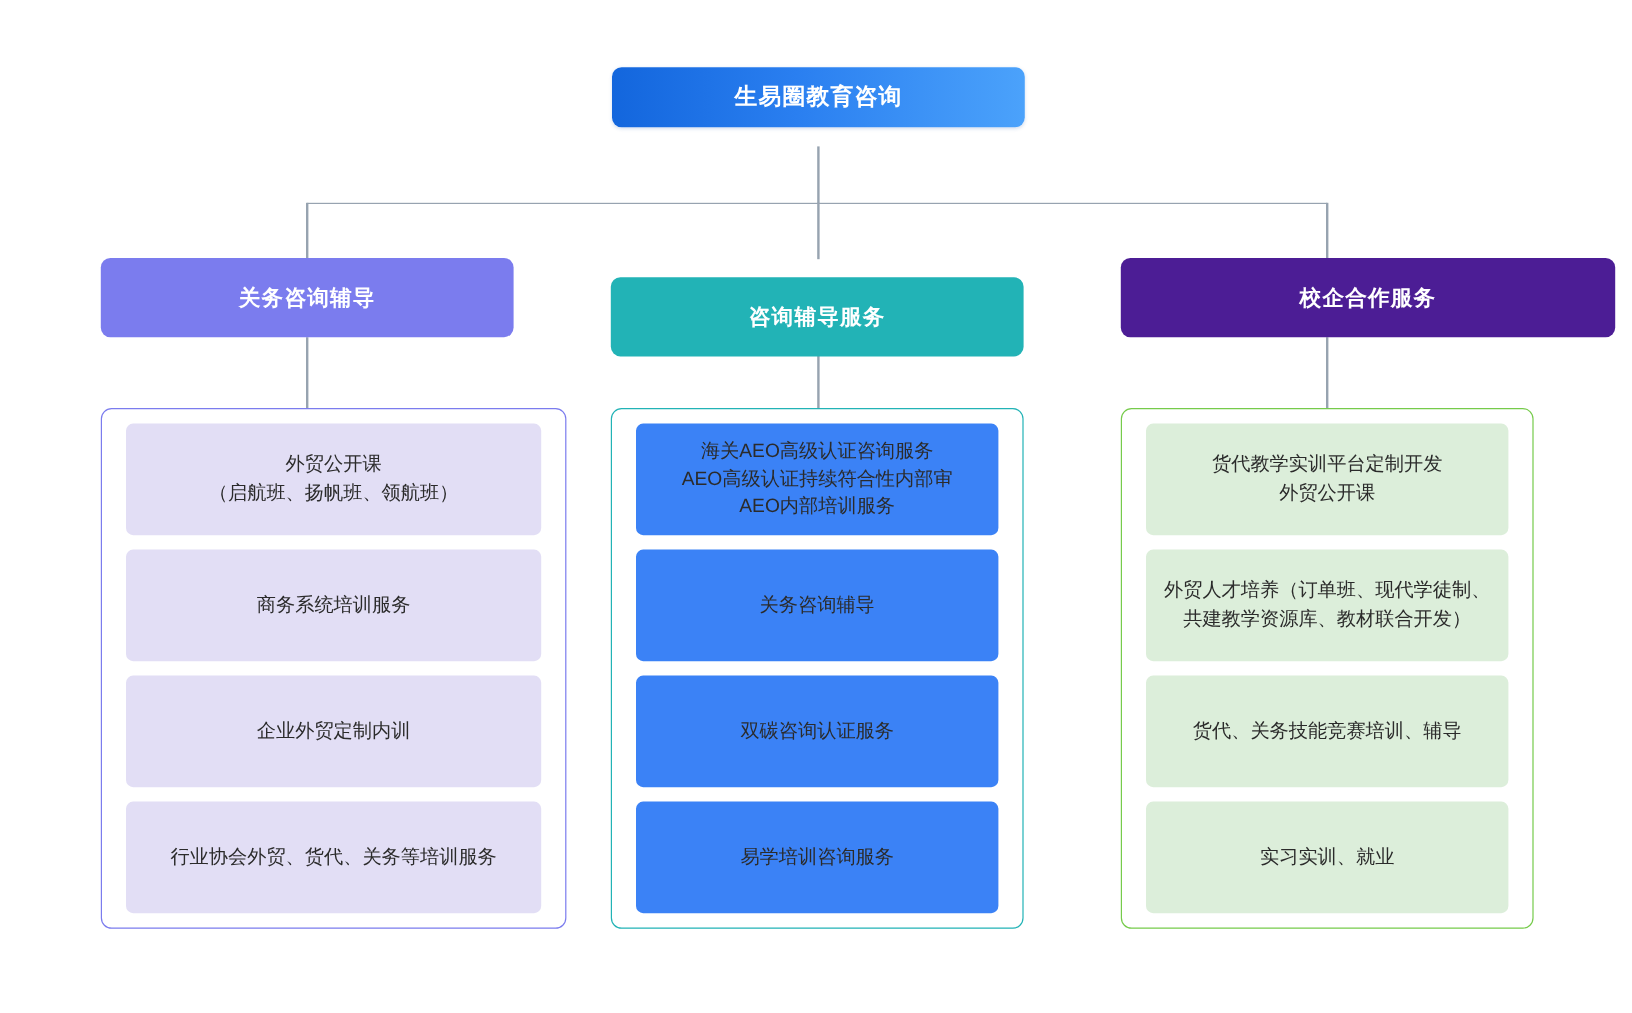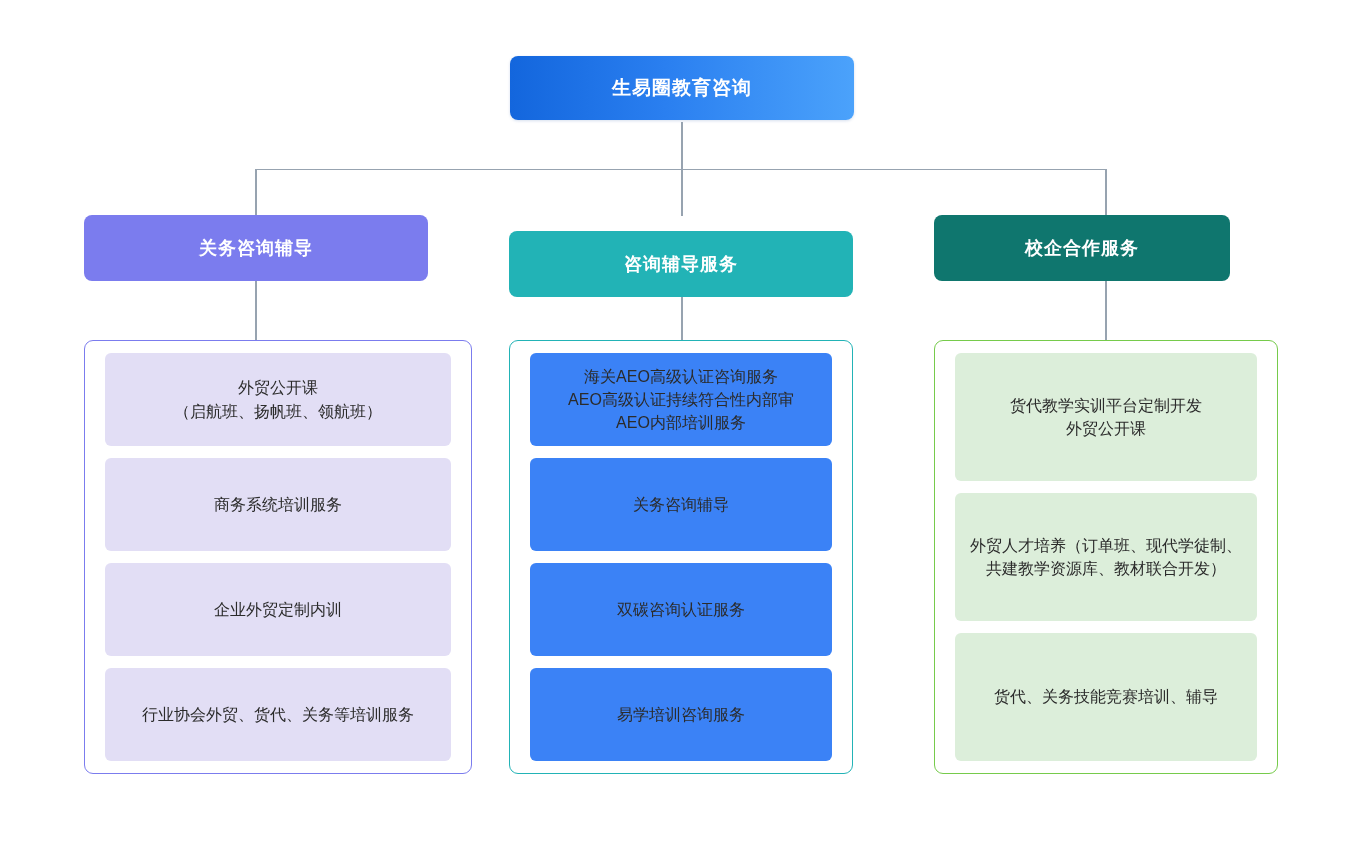--- a/index.html
+++ b/index.html
@@ -20,21 +20,21 @@
     height: 844px;
     background: #ffffff;
   }
 
   
   .root-node {
     position: absolute;
     left: 510px;
     top: 56px;
     width: 344px;
-    height: 64px;
+    height: 50px;
     border-radius: 8px;
     background: linear-gradient(90deg, #1366dd 0%, #2a7ff0 45%, #4ba2fb 100%);
     color: #ffffff;
     font-size: 19px;
     font-weight: bold;
     letter-spacing: 1px;
     display: flex;
     align-items: center;
     justify-content: center;
     box-shadow: 0 1px 3px rgba(30,80,160,0.18);
@@ -75,21 +75,21 @@
     color: #ffffff;
     font-size: 18px;
     font-weight: bold;
     letter-spacing: 1px;
     display: flex;
     align-items: center;
     justify-content: center;
   }
   .branch-header.col1 { left: 84px;  width: 344px; background: #7b7cee; }
   .branch-header.col2 { left: 509px; width: 344px; background: #22b3b6; margin-top: 16px; }
-  .branch-header.col3 { left: 934px; width: 296px; background: #0f766e; }
+  .branch-header.col3 { left: 934px; width: 412px; background: #4c1d95; }
 
   
   .panel {
     position: absolute;
     top: 340px;
     height: 434px;
     border-radius: 9px;
     background: #ffffff;
     box-sizing: border-box;
     border: 1.6px solid #cccccc;
@@ -167,15 +167,16 @@
     <div class="leaf">关务咨询辅导</div>
     <div class="leaf">双碳咨询认证服务</div>
     <div class="leaf">易学培训咨询服务</div>
   </div>
 
   <div class="panel col3">
     <div class="leaf">货代教学实训平台定制开发
 外贸公开课</div>
     <div class="leaf">外贸人才培养（订单班、现代学徒制、共建教学资源库、教材联合开发）</div>
     <div class="leaf">货代、关务技能竞赛培训、辅导</div>
+    <div class="leaf">实习实训、就业</div>
   </div>
 
 </div>
 
 </body></html>

